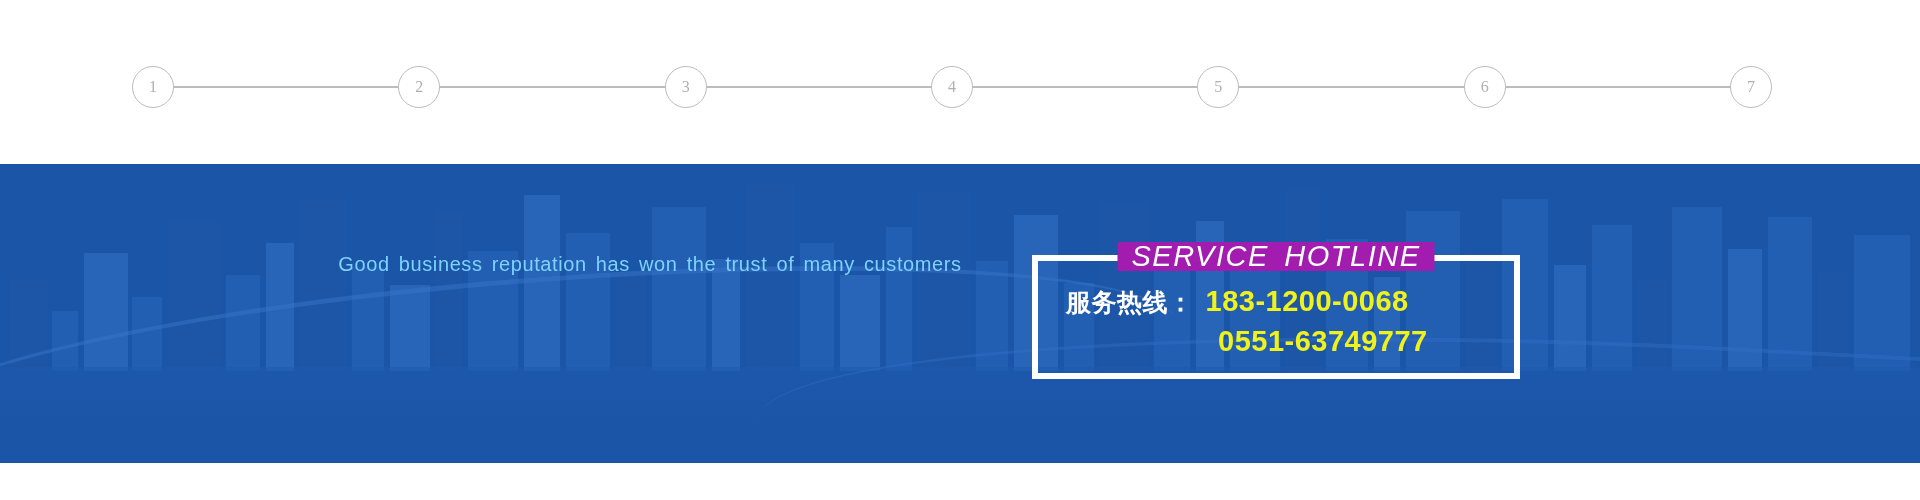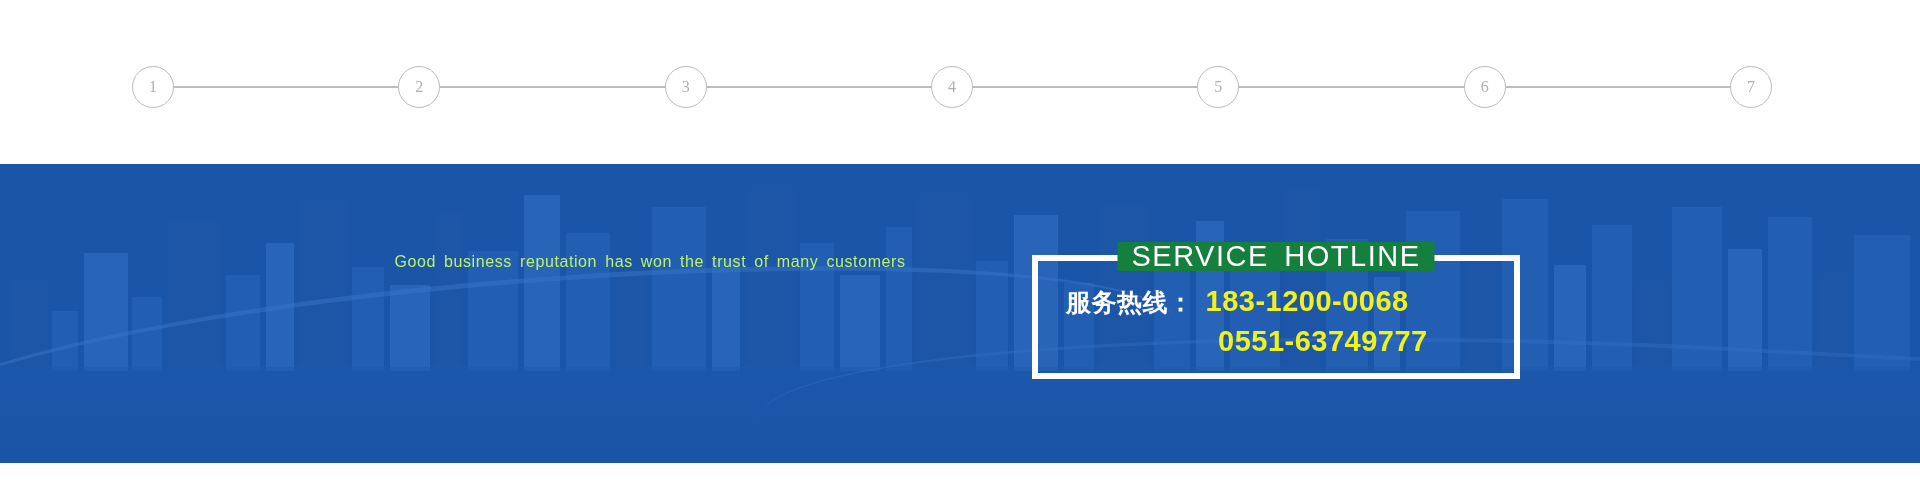--- a/index.html
+++ b/index.html
@@ -138,24 +138,24 @@
   
   .slogans {
     position: absolute;
     left: 300px;
     top: 88px;
     width: 700px;
     text-align: center;
     color: #ffffff;
   }
   .slogan-en {
-    font-size: 16px;
+    font-size: 20px;
     letter-spacing: 0.6px;
     word-spacing: 3px;
-    color: #bef264;
+    color: #7dd3fc;
     line-height: 1.2;
     white-space: nowrap;
   }
   .slogan-main {
     margin-top: 16px;
     font-size: 34px;
     letter-spacing: 1px;
     color: #ffffff;
     line-height: 1.2;
     white-space: nowrap;
@@ -179,23 +179,24 @@
     width: 488px;
     height: 124px;
     border: 6px solid #ffffff;
     box-sizing: border-box;
   }
   .hotline-title-wrap {
     position: absolute;
     left: 50%;
     top: -19px;
     transform: translateX(-50%);
-    background: #15803d;
+    background: #a21caf;
     padding: 0 14px;
     white-space: nowrap;
+    font-style: italic;
   }
   .hotline-title {
     font-size: 29px;
     color: #ffffff;
     letter-spacing: 1.5px;
     word-spacing: 6px;
     line-height: 1;
     font-weight: normal;
   }
   .hotline-body {

